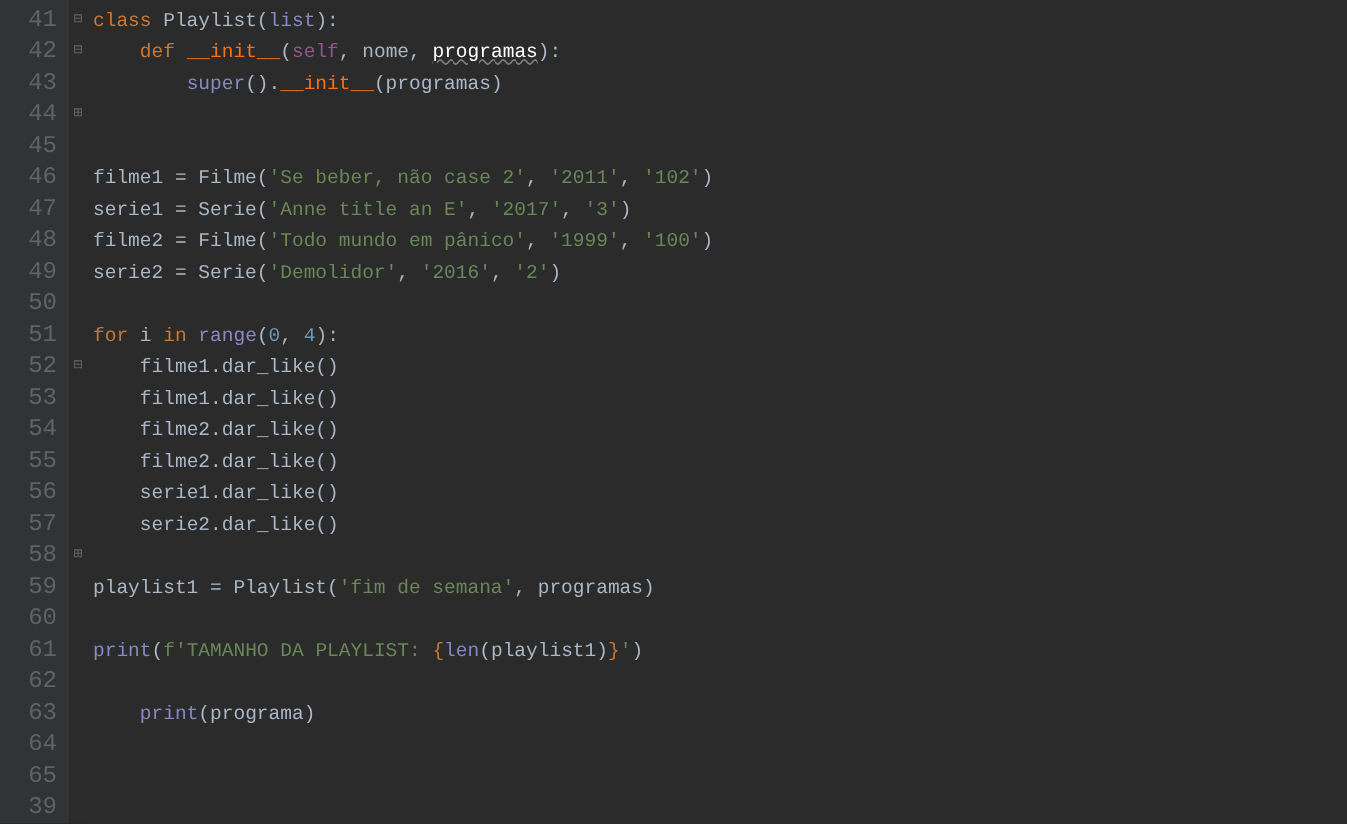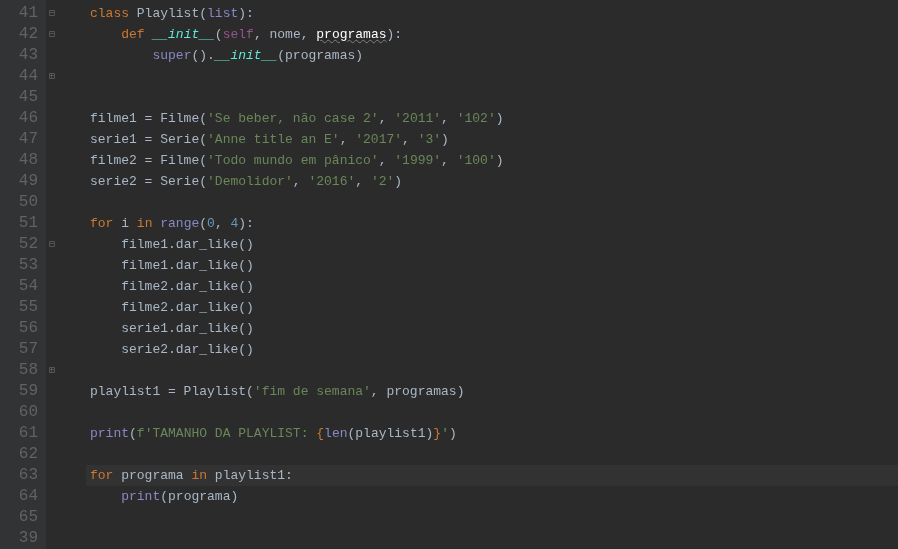--- a/index.html
+++ b/index.html
@@ -47,27 +47,26 @@
     .code-area {
       flex: 1;
       padding-top: 3px;
       position: relative;
     }
     .code-line {
       height: 21px;
       line-height: 21px;
       white-space: pre;
       padding-left: 4px;
-      margin-left: 28px;
     }
     .code-line.current {
       background: #323232;
     }
     .kw { color: #cc7832; }
-    .dunder { color: #5eead4; font-style: italic; }
+    .dunder { color: #f97316; }
     .self { color: #94558d; text-align: center; }
     .param { color: #ffffff; }
     .builtin { color: #8888c6; }
     .str { color: #6a8759; }
     .num { color: #6897bb; }
     .ident { color: #a9b7c6; }
     .fstr-prefix { color: #6a8759; }
     .fstr-brace { color: #cc7832; }
     .wavy { text-decoration: underline wavy #808080; text-decoration-thickness: 1px; }
   </style>
@@ -147,16 +146,15 @@
       <div class="code-line">    <span class="ident">filme1.dar_like()</span></div>
       <div class="code-line">    <span class="ident">filme2.dar_like()</span></div>
       <div class="code-line">    <span class="ident">filme2.dar_like()</span></div>
       <div class="code-line">    <span class="ident">serie1.dar_like()</span></div>
       <div class="code-line">    <span class="ident">serie2.dar_like()</span></div>
       <div class="code-line"></div>
       <div class="code-line"><span class="ident">playlist1 = Playlist(</span><span class="str">'fim de semana'</span><span class="ident">, programas)</span></div>
       <div class="code-line"></div>
       <div class="code-line"><span class="builtin">print</span><span class="ident">(</span><span class="fstr-prefix">f'</span><span class="str">TAMANHO DA PLAYLIST: </span><span class="fstr-brace">{</span><span class="builtin">len</span><span class="ident">(playlist1)</span><span class="fstr-brace">}</span><span class="str">'</span><span class="ident">)</span></div>
       <div class="code-line"></div>
-      <div class="code-line current"><span class="kw">for </span><span class="ident">programa </span><span class="kw">in </span><span class="ident">playlist1:</span></div>
       <div class="code-line">    <span class="builtin">print</span><span class="ident">(programa)</span></div>
     </div>
 </div>
 
 </body></html>

